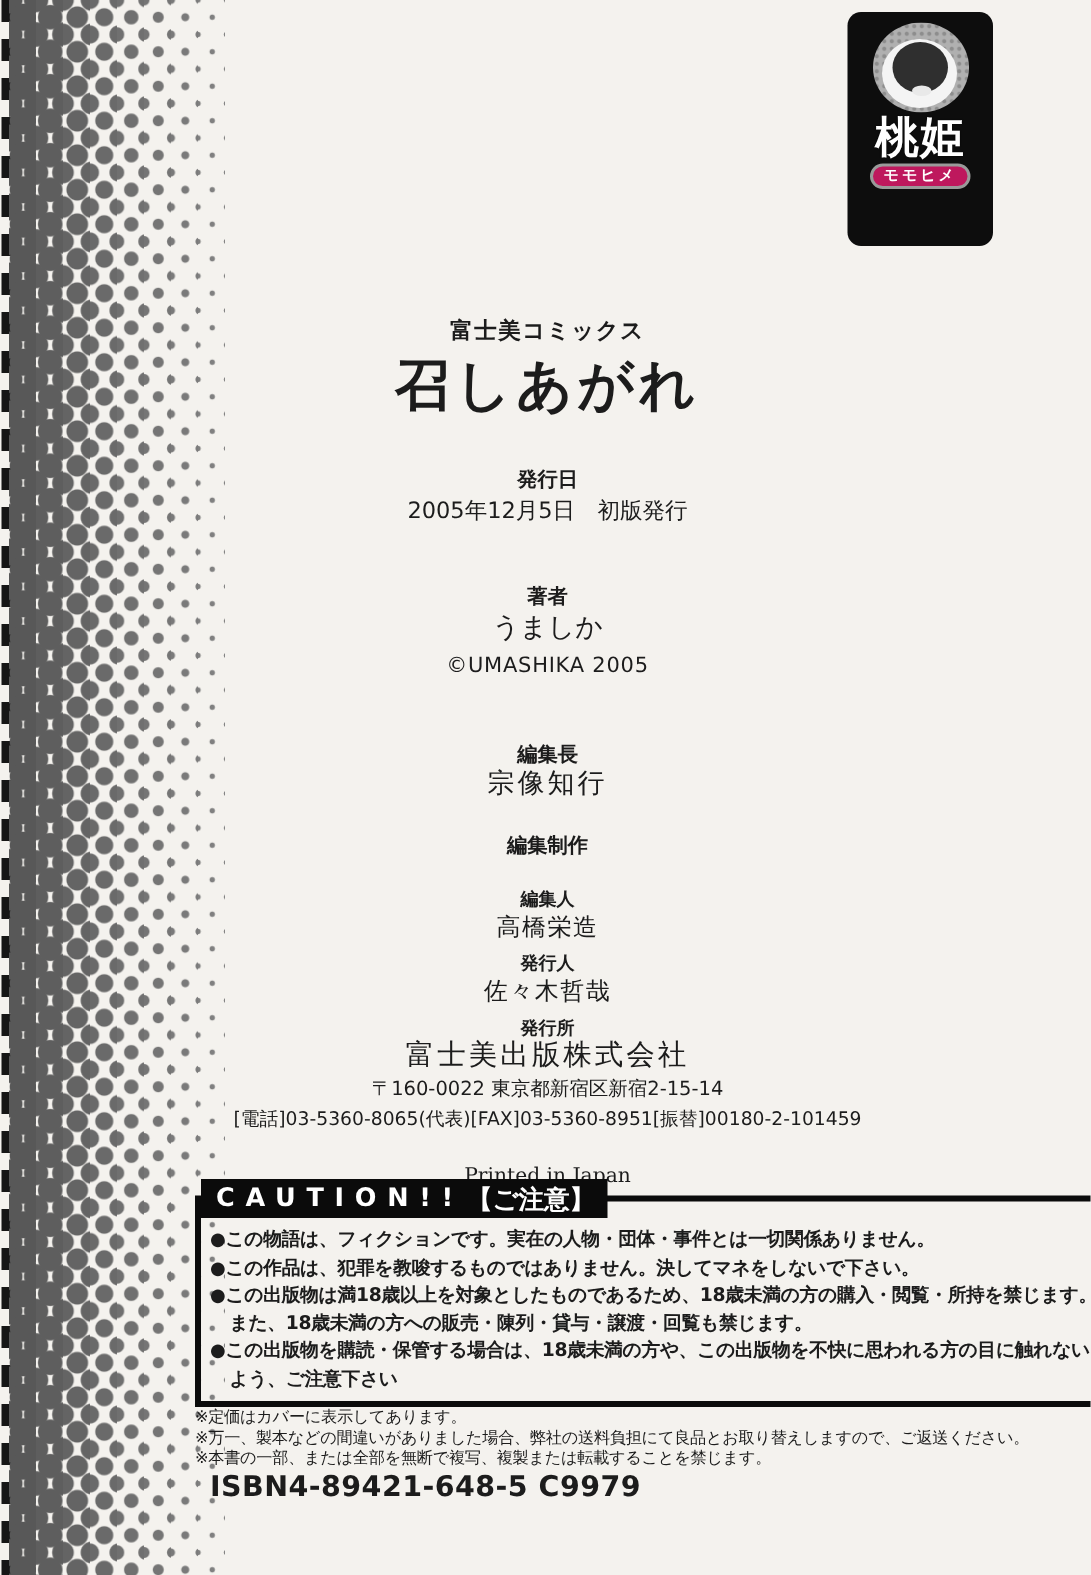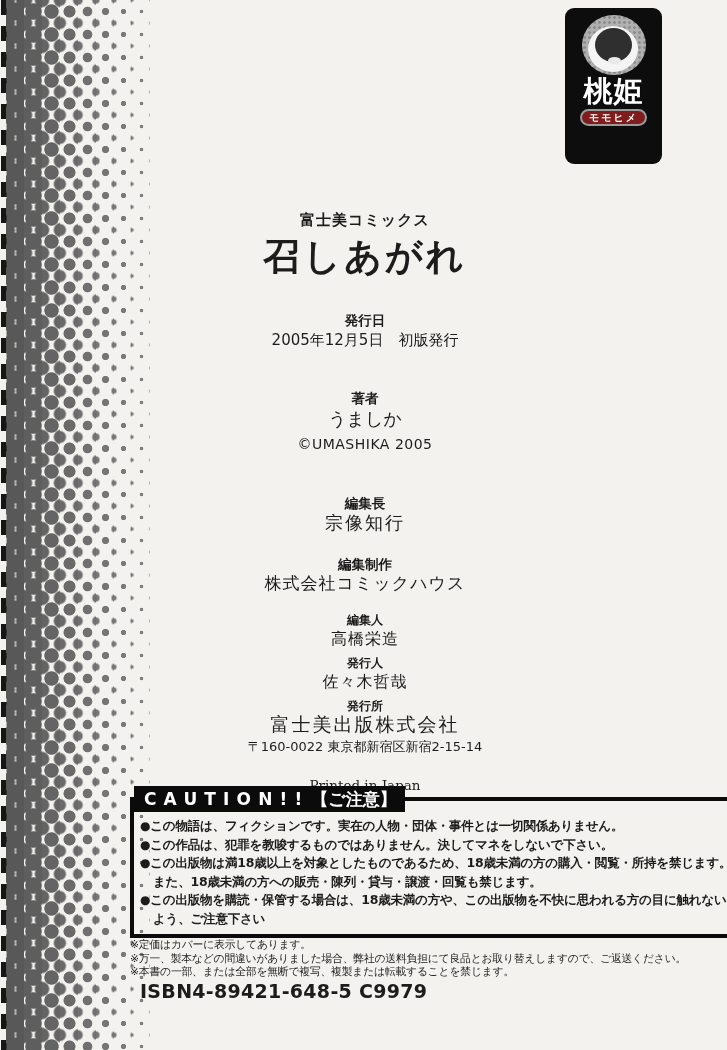--- a/index.html
+++ b/index.html
@@ -44,21 +44,21 @@
     background-size:5px 5px;
   }
   .peach-white{position:absolute;left:6px;top:11px;width:50px;height:46px;border-radius:50%;background:#f4f4f4;}
   .peach-dark{position:absolute;left:13px;top:13px;width:37px;height:34px;border-radius:50%;background:#2f2f2f;}
   .peach-glint{position:absolute;left:26px;top:42px;width:13px;height:7px;border-radius:50%;background:#e9e9e9;}
   .logo-title{
     color:#ffffff;font-weight:900;font-size:29px;line-height:31px;letter-spacing:1px;margin-top:1px;
     text-shadow:0 0 1px #000;
   }
   .logo-sub{
-    margin-top:2px;border:2px solid #9a9a9a;border-radius:9px;background:#7f1d1d;
+    margin-top:2px;border:2px solid #9a9a9a;border-radius:9px;background:#be185d;
     color:#ffffff;font-weight:bold;font-size:10px;line-height:13px;padding:0 7px;letter-spacing:2px;
   }
 
   
   .colophon{
     position:absolute;left:158px;top:0;width:414px;
     display:flex;flex-direction:column;align-items:center;text-align:center;
   }
   .series{margin-top:211px;font-size:15px;font-weight:bold;letter-spacing:1px;}
   .title{margin-top:7px;font-size:37px;font-weight:900;letter-spacing:3px;line-height:40px;}
@@ -146,31 +146,31 @@
     <div class="fvalue v-date">2005年12月5日　初版発行</div>
 
     <div class="flabel mt-author">著者</div>
     <div class="fvalue v-author">うましか</div>
     <div class="fvalue v-copy">©UMASHIKA 2005</div>
 
     <div class="flabel mt-chief">編集長</div>
     <div class="fvalue v-chief">宗像知行</div>
 
     <div class="flabel mt-editing">編集制作</div>
-    <div class="fvalue v-editing">株式会社コミックハウス</div>
 
     <div class="flabel small mt-editor">編集人</div>
     <div class="fvalue v-person">高橋栄造</div>
 
     <div class="flabel small mt-issuer">発行人</div>
     <div class="fvalue v-person">佐々木哲哉</div>
 
     <div class="flabel small mt-pub">発行所</div>
     <div class="fvalue v-pubname">富士美出版株式会社</div>
     <div class="v-addr">〒160-0022 東京都新宿区新宿2-15-14</div>
+    <div class="v-contact">[電話]03-5360-8065(代表)[FAX]03-5360-8951[振替]00180-2-101459</div>
 
     <div class="printed">Printed in Japan</div>
   </div>
 
   <div class="caution">
     <div class="caution-bar">
       <span class="latin">CAUTION!!</span>
       <span class="jp">【ご注意】</span>
     </div>
     <div class="caution-box">

